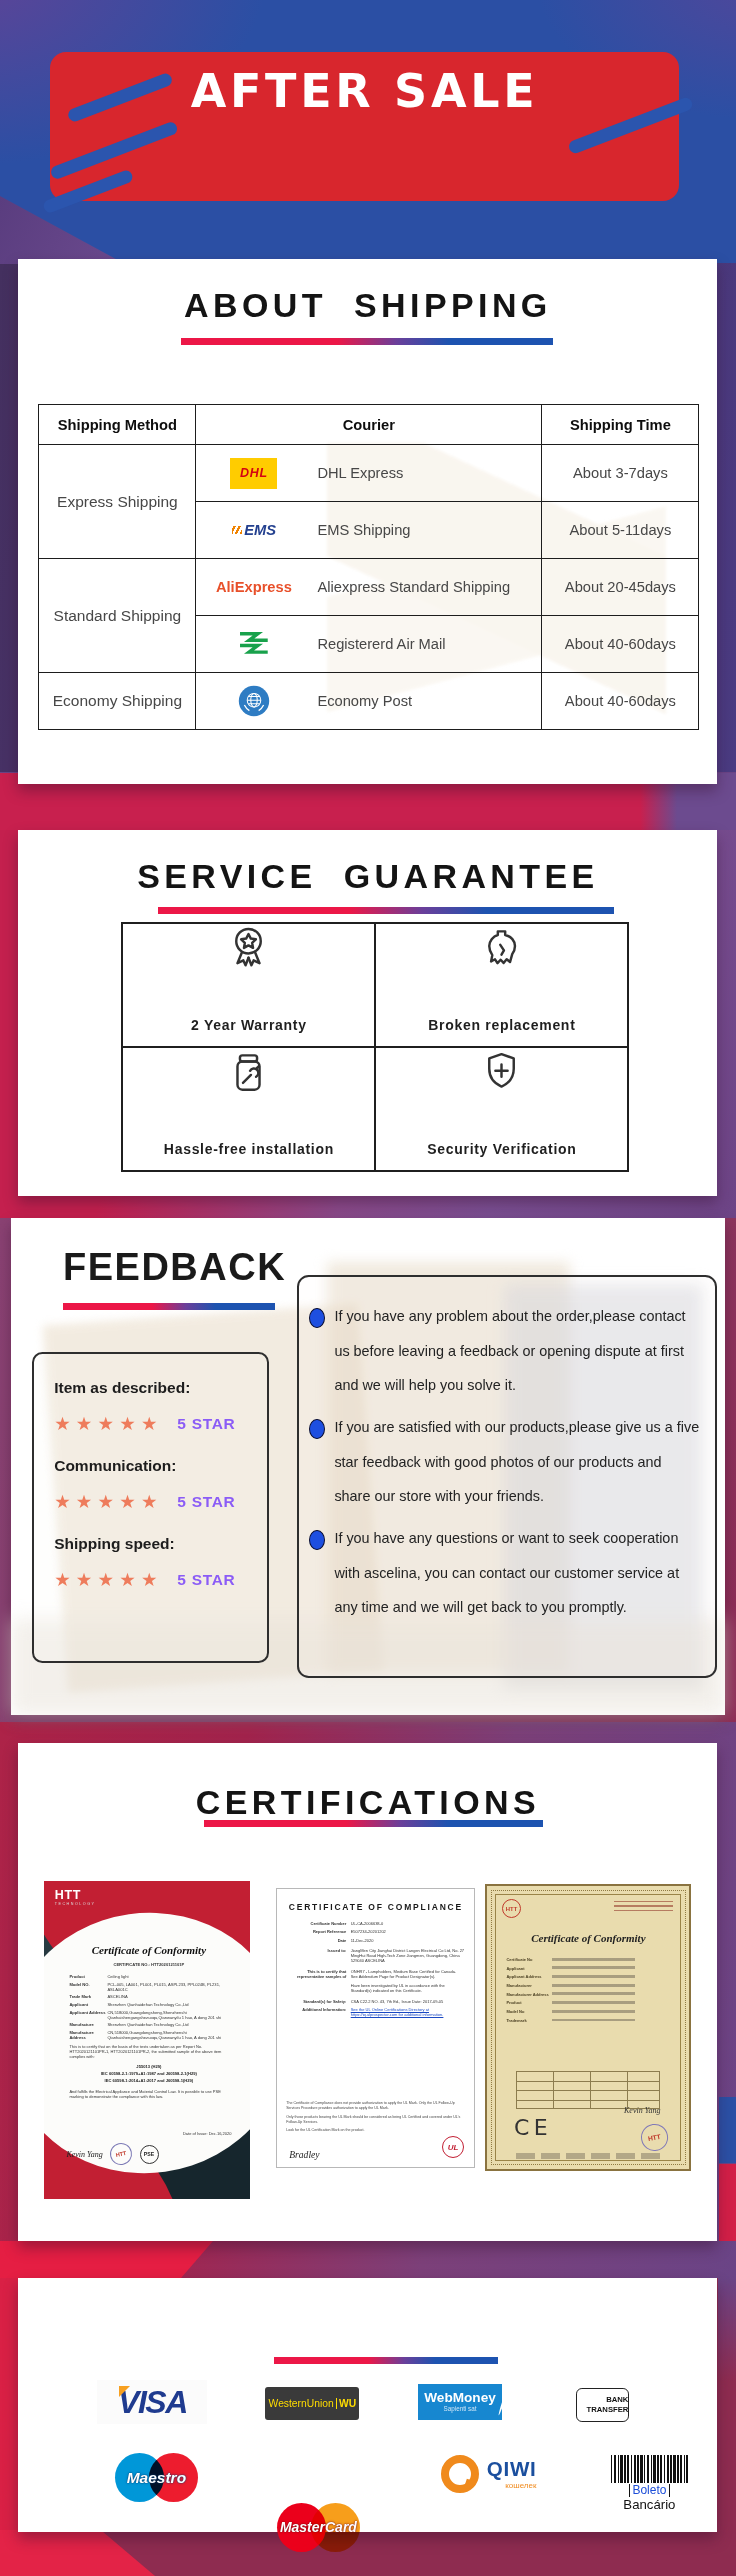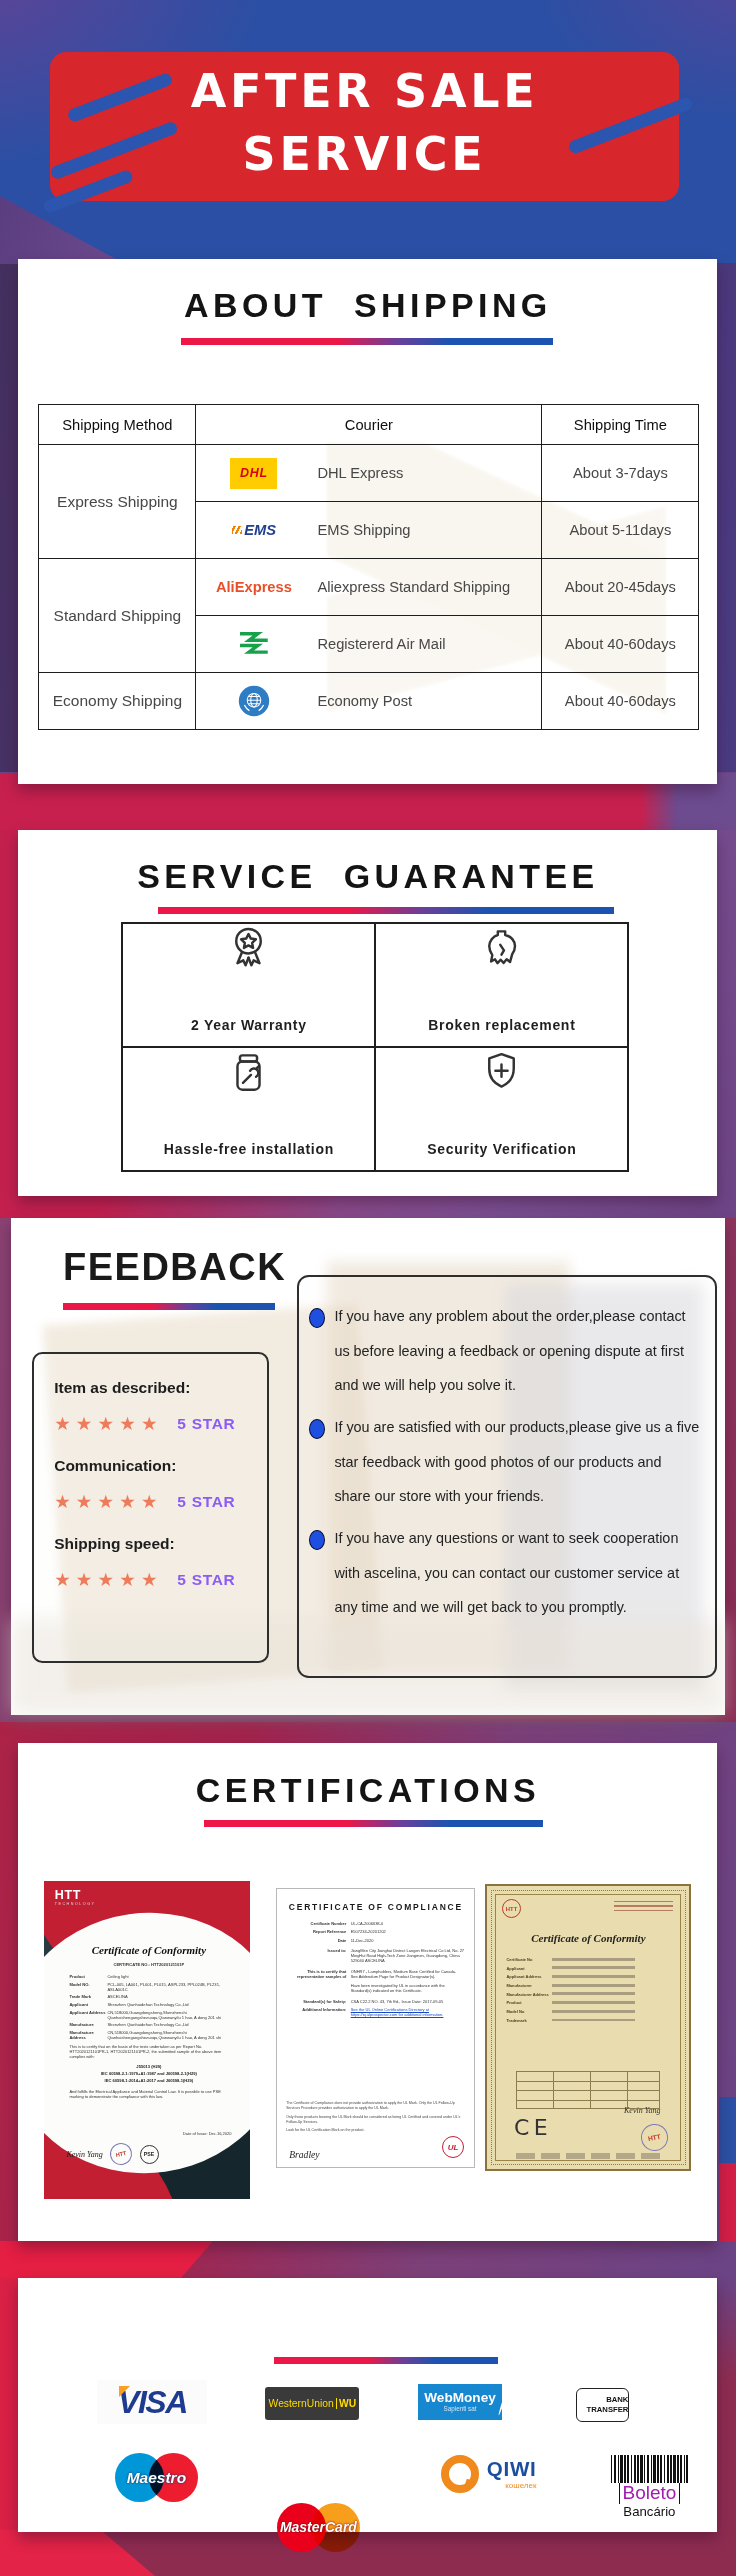--- a/index.html
+++ b/index.html
@@ -55,21 +55,21 @@
      background:linear-gradient(90deg,#ec1747 0%,#ec1747 42%,#6a3f9a 58%,#1d53b0 72%,#1d53b0 100%);}
 
   
   #ship-watermark{position:absolute;left:309px;top:184px;width:339px;height:294px;opacity:.28;filter:blur(1.5px);
      background:
        linear-gradient(25deg,transparent 40%,#ecdfc8 40% 75%,transparent 75%),
        linear-gradient(-15deg,transparent 30%,#f0e6d2 30% 60%,transparent 60%);}
   table.ship{position:absolute;left:20px;top:145px;width:659px;border-collapse:collapse;table-layout:fixed;}
   table.ship col.c1{width:157px;} table.ship col.c2{width:346px;} table.ship col.c3{width:157px;}
   table.ship th,table.ship td{border:1.5px solid #1d1d1d;}
-  table.ship th{height:40px;font-size:14.7px;font-weight:400;color:#0e0e0e;}
+  table.ship th{height:40px;font-size:14.7px;font-weight:700;color:#0e0e0e;}
   td.method{font-size:15.5px;color:#474747;text-align:center;}
   td.time{font-size:14.7px;color:#474747;text-align:center;height:57px;}
   td.courier{padding-left:22px;}
   .cour-wrap{display:flex;align-items:center;}
   .logo-box{width:71px;display:flex;justify-content:center;align-items:center;}
   .cour-name{font-size:14.7px;color:#474747;margin-left:28px;}
   .logo-dhl{display:inline-block;width:47px;height:31px;background:#ffcc00;color:#d40511;
      font-weight:900;font-style:italic;font-size:12.5px;line-height:31px;text-align:center;letter-spacing:0.7px;}
   .logo-ems{font-weight:800;font-style:italic;font-size:14.7px;color:#23408f;display:inline-flex;align-items:center;}
   .logo-ems::before{content:"";width:10.3px;height:8.8px;margin-right:2.2px;
@@ -200,21 +200,21 @@
   #qiwi{left:423px;top:177px;display:flex;align-items:flex-start;}
   .qiwi-q{position:relative;width:38px;height:38px;border:8px solid #f08a1c;border-radius:50%;}
   .qiwi-q::after{content:"";position:absolute;right:-4.4px;bottom:-5.2px;width:10.3px;height:10.3px;background:#f08a1c;
       border-radius:0 0 8.8px 0;transform:rotate(18deg);}
   .qiwi-txt{margin:4.4px 0 0 7.4px;line-height:1;}
   .qiwi-txt b{font-size:20.6px;color:#1b4f9e;letter-spacing:0.7px;display:block;}
   .qiwi-txt small{font-size:8px;color:#f08a1c;display:block;text-align:right;margin-top:2.2px;}
   #boleto{left:587px;top:177px;width:88px;text-align:center;}
   .barcode{width:77px;height:28px;margin:0 auto;
       background:repeating-linear-gradient(90deg,#111 0 1.5px,transparent 1.5px 2.9px,#111 2.9px 5.2px,transparent 5.2px 6.6px);}
-  .boleto-t1{display:inline-block;font-size:19px;color:#a21caf;line-height:1.1;border-left:1.5px solid #111;border-right:1.5px solid #111;padding:0 2.2px;}
+  .boleto-t1{display:inline-block;font-size:12px;color:#1d4ed8;line-height:1.1;border-left:1.5px solid #111;border-right:1.5px solid #111;padding:0 2.2px;}
   .boleto-t2{font-size:13.2px;color:#111;line-height:1.15;}
 </style>
 </head>
 <body>
 
 <div id="page">
 
   <div class="bg" id="bg-mid1"></div>
   <div class="bg" id="bg-band1"></div>
   <div class="bg" id="bg-mid2"></div>
@@ -231,21 +231,20 @@
   </div>
   <div class="bg" id="bg-header">
     <div id="hero-wedge"></div>
     <div id="hero-rect"></div>
     <div class="stripe" id="stripe1"></div>
     <div class="stripe" id="stripe2"></div>
     <div class="stripe" id="stripe3"></div>
     <div class="stripe" id="stripe4"></div>
     <div id="hero-title">
       <div>AFTER SALE</div>
-      <div>SERVICE</div>
     </div>
   </div>
 
   <div class="card" id="card-shipping">
     <div id="ship-watermark"></div>
     <div class="sec-title" style="top:26.5px;">ABOUT SHIPPING</div>
     <div class="grad-bar" style="left:163px;top:79px;width:372px;"></div>
 
     <table class="ship">
       <colgroup>
@@ -424,21 +423,21 @@
         <p>If you are satisfied with our products,please give us a five star feedback with good photos of our products and share our store with your friends.</p>
       </div>
       <div class="note">
         <span class="dot"></span>
         <p>If you have any questions or want to seek cooperation with ascelina, you can contact our customer service at any time and we will get back to you promptly.</p>
       </div>
     </div>
   </div>
 
   <div class="card" id="card-certs">
-    <div class="sec-title" style="top:28px;">CERTIFICATIONS</div>
+    <div class="sec-title" style="top:40px;">CERTIFICATIONS</div>
     <div class="grad-bar" style="left:186px;top:77px;width:339px;"></div>
 
     <div class="cert" id="cert1">
       <div class="c1-red1"></div>
       <div class="c1-red2"></div>
       <div class="c1-white"></div>
       <div class="c1-brand">
         <span>HTT</span>
         <small>TECHNOLOGY</small>
       </div>

